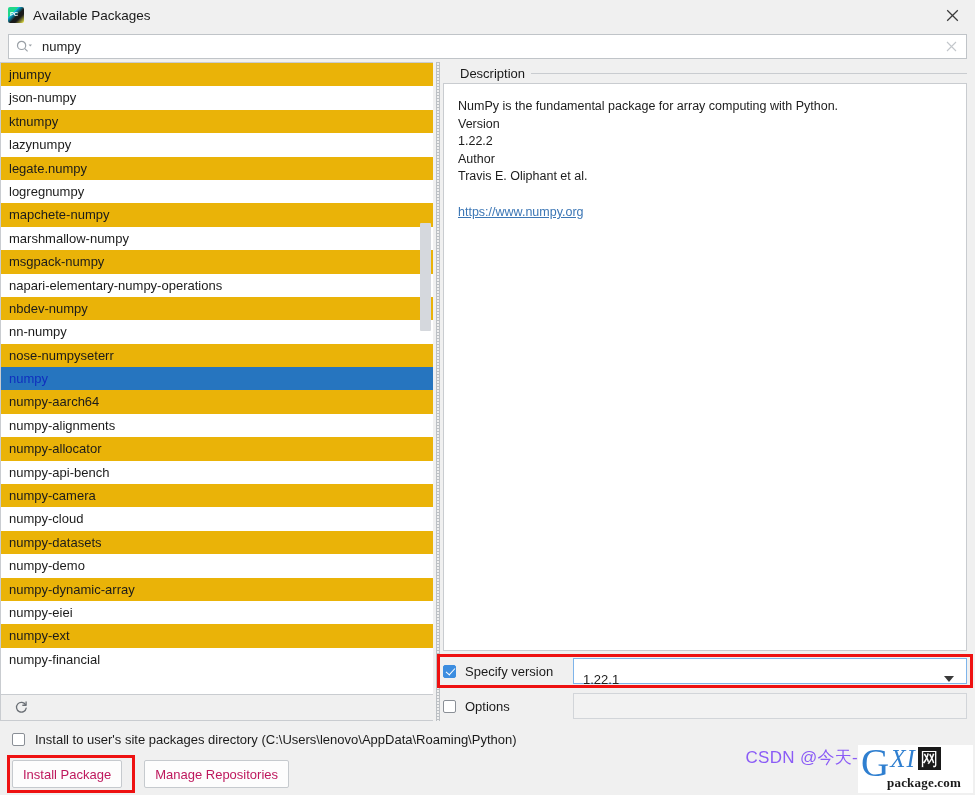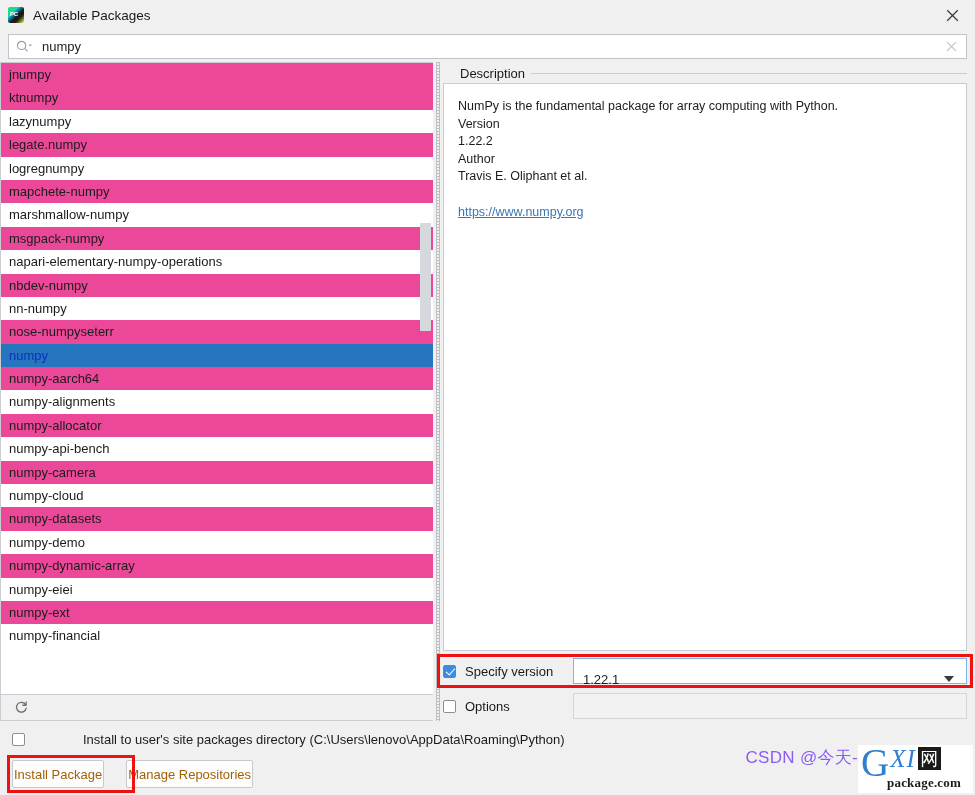--- a/index.html
+++ b/index.html
@@ -132,21 +132,21 @@
   .pkg-row {
     height: 23.4px;
     line-height: 23.4px;
     padding-left: 8px;
     font-size: 13px;
     color: #1b1b1b;
     white-space: nowrap;
     overflow: hidden;
     cursor: default;
   }
-  .pkg-row.odd { background: #ec4899; }
+  .pkg-row.odd { background: #eab308; }
   .pkg-row.even { background: #ffffff; }
   .pkg-row.selected {
     background: #2675bf;
     color: #0f2fbf;
   }
   .list-scrollbar {
     position: absolute;
     right: 2px; top: 0;
     width: 11px; height: 100%;
     background: transparent;
@@ -321,39 +321,38 @@
   
   .footer {
     flex: 0 0 auto;
     padding: 0 8px;
   }
   .install-dir-row {
     display: flex;
     align-items: center;
     height: 28px;
     margin-top: 4px;
-    gap: 48px;
   }
   .install-dir-row .cb { margin-left: 4px; margin-right: 10px; }
   .install-dir-label { font-size: 13px; color: #1a1a1a; }
   .buttons-row {
     display: flex;
     align-items: center;
     height: 42px;
     padding-left: 4px;
   }
   .btn {
     height: 28px;
     background: #fdfdfd;
     border: 1px solid #c6cace;
     border-radius: 2px;
     font-size: 13px;
     font-family: "Liberation Sans", sans-serif;
-    color: #a16207;
-    padding: 0 1px;
+    color: #be185d;
+    padding: 0 10px;
     cursor: default;
     display: flex;
     align-items: center;
     justify-content: center;
   }
   #install-package-btn { margin-right: 22px; }
 
   
   .csdn-watermark {
     position: absolute;
@@ -452,20 +451,21 @@
         </svg>
       </span>
     </div>
   </div>
 
   <div class="body">
 
     <div class="left-pane">
       <div class="pkg-list" id="pkg-list">
         <div class="pkg-row odd">jnumpy</div>
+          <div class="pkg-row even">json-numpy</div>
           <div class="pkg-row odd">ktnumpy</div>
           <div class="pkg-row even">lazynumpy</div>
           <div class="pkg-row odd">legate.numpy</div>
           <div class="pkg-row even">logregnumpy</div>
           <div class="pkg-row odd">mapchete-numpy</div>
           <div class="pkg-row even">marshmallow-numpy</div>
           <div class="pkg-row odd">msgpack-numpy</div>
           <div class="pkg-row even">napari-elementary-numpy-operations</div>
           <div class="pkg-row odd">nbdev-numpy</div>
           <div class="pkg-row even">nn-numpy</div>

